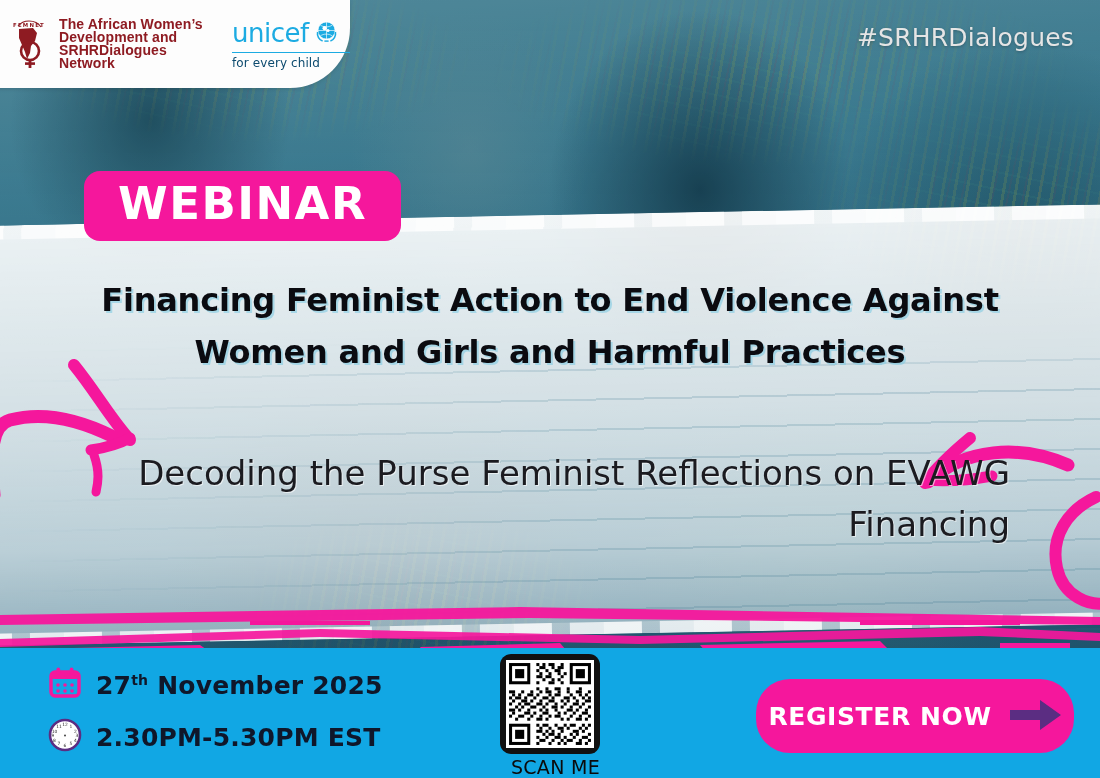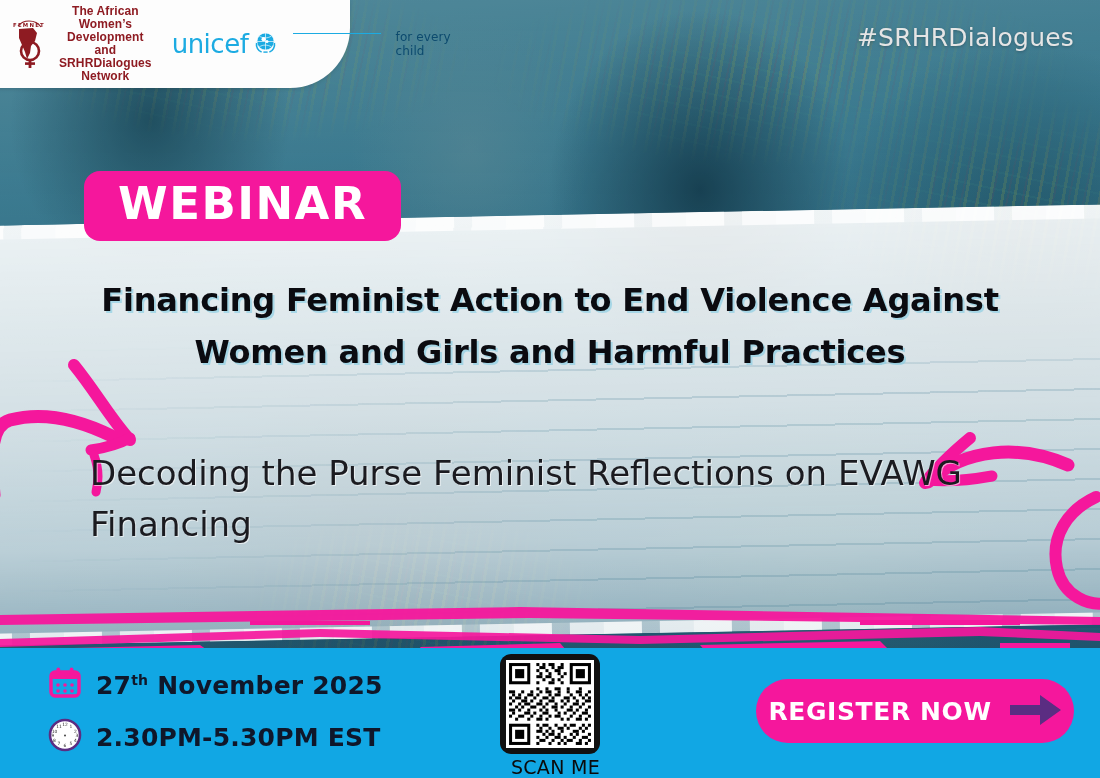--- a/index.html
+++ b/index.html
@@ -71,23 +71,23 @@
 
   
   .logobar{
     position:absolute;left:-24px;top:0;width:374px;height:88px;
     background:#fdfdfd;border-radius:0 0 60px 0;
     display:flex;align-items:center;gap:16px;padding-left:30px;box-sizing:border-box;
     box-shadow:0 1px 4px rgba(0,0,0,.12);
   }
   .femnet{display:flex;align-items:center;gap:7px;}
   .femnet-mark{position:relative;width:46px;height:52px;flex:0 0 auto;}
-  .femnet-txt{font-size:12px;line-height:13px;font-weight:bold;color:#8e1b22;
-    font-family:"Liberation Sans",sans-serif;letter-spacing:.1px;text-align:center;}
-  .unicef{display:flex;gap:15px;padding-left:4px;}
+  .femnet-txt{font-size:14px;line-height:13px;font-weight:bold;color:#8e1b22;
+    font-family:"Liberation Sans",sans-serif;letter-spacing:.1px;text-align:left;}
+  .unicef{display:flex;flex-direction:column;gap:1px;padding-left:4px;}
   .unicef-top{display:flex;align-items:center;gap:5px;}
   .unicef-word{font-size:26px;line-height:26px;color:#1cabe2;letter-spacing:-.5px;
     font-family:"DejaVu Sans",sans-serif;font-weight:400;}
   .unicef-rule{height:1px;background:#1cabe2;width:118px;margin:3px 0 2px;}
   .unicef-tag{font-size:12px;color:#0c4a6e;letter-spacing:.1px;font-family:"DejaVu Sans",sans-serif;}
 
   
   .hashtag{
     position:absolute;right:26px;top:23px;color:#e5e5e5;font-size:25px;letter-spacing:.2px;
     font-family:"DejaVu Sans",sans-serif;text-shadow:0 1px 3px rgba(0,0,0,.25);
@@ -102,21 +102,21 @@
   }
 
   
   .title{
     position:absolute;left:60px;top:274px;width:980px;text-align:center;
     font-family:"DejaVu Sans",sans-serif;font-weight:bold;
     font-size:32px;line-height:52px;color:#0b0b10;letter-spacing:-.2px;
     text-shadow:2px 2px 0 rgba(120,200,225,.55);
   }
   .subtitle{
-    position:absolute;left:90px;top:448px;width:920px;text-align:left;
+    position:absolute;left:90px;top:448px;width:920px;text-align:right;
     font-family:"DejaVu Sans",sans-serif;font-weight:400;
     font-size:34px;line-height:51px;color:#1b1b20;
     text-shadow:1px 1px 0 rgba(255,255,255,.6);
   }
 
   
   .doodle{position:absolute;pointer-events:none;}
   .doodle-left{left:-12px;top:300px;}
   .doodle-right{right:0px;top:420px;}
 
@@ -132,21 +132,21 @@
   .meta-row{display:flex;align-items:center;gap:14px;}
   .meta-text{color:#0f172a;font-size:25px;font-weight:bold;font-family:"DejaVu Sans",sans-serif;letter-spacing:.2px;}
   .meta-text sup{font-size:14px;vertical-align:super;}
 
   .qr-wrap{position:absolute;left:500px;top:6px;display:flex;flex-direction:column;align-items:flex-end;}
   .qr-box{width:100px;height:100px;background:#111;border-radius:11px;padding:6px;box-sizing:border-box;}
   .qr-inner{width:100%;height:100%;background:#fff;position:relative;overflow:hidden;}
   .scanme{color:#0b0b0b;font-size:19px;font-family:"DejaVu Sans",sans-serif;margin-top:2px;letter-spacing:.3px;}
 
   .register{
-    position:absolute;right:26px;top:31px;width:318px;height:64px;border:none;
+    position:absolute;right:26px;top:31px;width:318px;height:74px;border:none;
     background:#f5179c;border-radius:34px;cursor:pointer;
     display:flex;align-items:center;justify-content:center;gap:18px;padding:0;
   }
   .register-label{color:#fff;font-size:25px;font-weight:bold;letter-spacing:.6px;font-family:"DejaVu Sans",sans-serif;}
 </style>
 </head>
 <body>
 
 <div class="poster">
 

